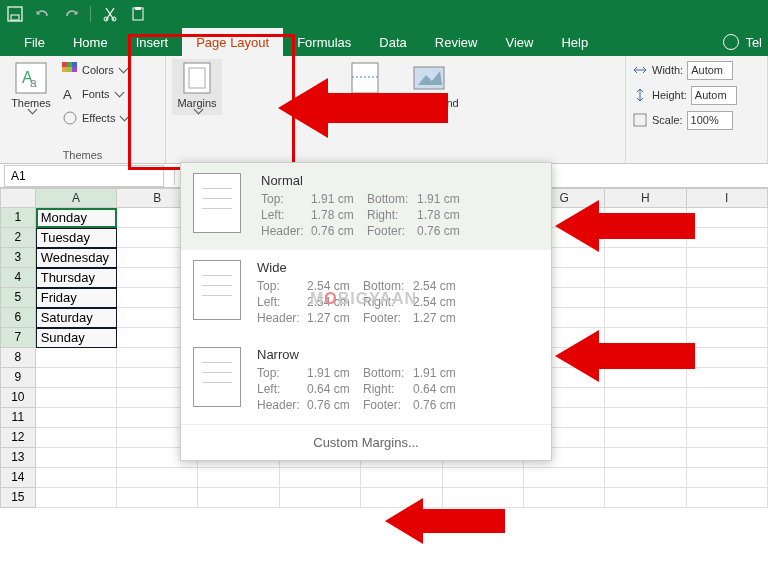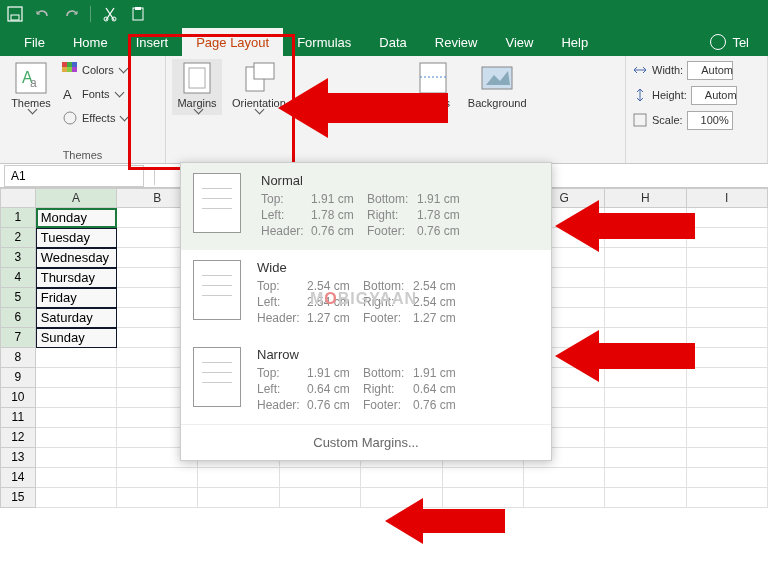--- a/index.html
+++ b/index.html
@@ -5,38 +5,38 @@
 * { box-sizing: border-box; margin: 0; padding: 0; font-family: 'Segoe UI', Tahoma, sans-serif; }
 body { width: 768px; height: 583px; background: #fff; overflow: hidden; position: relative; }
 
 .titlebar { height: 28px; background: #0f7a3e; display: flex; align-items: center; padding: 0 6px; gap: 10px; }
 .tb-icon { width: 18px; height: 18px; display: flex; align-items: center; justify-content: center; }
 .tb-sep { width: 1px; height: 16px; background: rgba(255,255,255,0.3); }
 
 .tabs { height: 28px; background: #0f7a3e; display: flex; align-items: stretch; padding-left: 10px; }
 .tab { color: #fff; font-size: 13px; padding: 0 14px; display: flex; align-items: center; cursor: pointer; }
 .tab.active { background: #f3f3f3; color: #c2410c; }
-.tell { color: #fff; font-size: 13px; display: flex; align-items: center; gap: 6px; margin-left: auto; padding-right: 19px; }
+.tell { color: #fff; font-size: 13px; display: flex; align-items: center; gap: 6px; margin-left: auto; padding-right: 6px; }
 .bulb { width: 16px; height: 16px; border: 1.5px solid #fff; border-radius: 50%; position: relative; }
 
 .ribbon { height: 108px; background: #f3f3f3; border-bottom: 1px solid #c8c8c8; display: flex; position: relative; }
 .group { border-right: 1px solid #d8d8d8; padding: 3px 6px 2px; display: flex; flex-direction: column; }
 .group-body { flex: 1; display: flex; gap: 6px; align-items: flex-start; }
 .group-label { text-align: center; font-size: 11px; color: #555; padding-top: 2px; }
 .big-btn { display: flex; flex-direction: column; align-items: center; padding: 2px 4px; min-width: 50px; }
 .big-btn .lbl { font-size: 11px; color: #333; text-align: center; line-height: 12px; }
 .big-icon { width: 34px; height: 34px; margin-bottom: 2px; }
 .stack { display: flex; flex-direction: column; gap: 2px; }
 .sm-row { display: flex; align-items: center; gap: 4px; font-size: 11px; color: #333; height: 22px; }
 .sm-icon { width: 16px; height: 16px; }
 .dd { width: 7px; height: 7px; border-right: 1px solid #555; border-bottom: 1px solid #555; transform: rotate(45deg); margin-left: 2px; margin-top: -3px; }
-.input-box { height: 19px; border: 1px solid #aaa; background: #fff; font-size: 11px; padding: 0 13px; display: flex; align-items: center; }
+.input-box { height: 19px; border: 1px solid #aaa; background: #fff; font-size: 11px; padding: 0 3px; display: flex; align-items: center; }
 
 .formula-bar { height: 24px; background: #fff; border-bottom: 1px solid #c8c8c8; display: flex; align-items: center; }
-.name-box { width: 140px; height: 22px; border: 1px solid #ccc; margin: 0 4px; padding: 0 6px; font-size: 12px; display: flex; align-items: center; }
+.name-box { width: 160px; height: 22px; border: 1px solid #ccc; margin: 0 4px; padding: 0 6px; font-size: 12px; display: flex; align-items: center; }
 .fx-sep { width: 1px; height: 18px; background: #ccc; margin: 0 6px; }
 
 .sheet { position: relative; }
 .col-headers { display: flex; height: 20px; }
 .corner { width: 36px; border: 1px solid #ccc; background: #f0f0f0; }
 .col-h { width: 82px; border: 1px solid #ccc; border-left: none; background: #f0f0f0; font-size: 12px; color: #333; text-align: center; line-height: 18px; }
 .col-h.sel { background: #d8e8d8; }
 .row { display: flex; height: 20px; }
 .row-h { width: 36px; border: 1px solid #ccc; border-top: none; background: #f0f0f0; font-size: 12px; text-align: center; line-height: 18px; }
 .row-h.sel { background: #d8e8d8; }
@@ -164,28 +164,20 @@
   <div class="group" style="width:460px">
     <div class="group-body">
       <div class="big-btn" style="background:#e6e6e6">
         <div class="big-icon"><svg width="34" height="34">
               <rect x="4" y="2" width="26" height="30" fill="#fff" stroke="#888"></rect>
               <rect x="9" y="7" width="16" height="20" fill="none" stroke="#aaa"></rect>
             </svg></div>
         <span class="lbl">Margins</span>
         <span class="dd"></span>
       </div>
-      <div class="big-btn">
-        <div class="big-icon"><svg width="34" height="34">
-              <rect x="4" y="6" width="18" height="24" fill="#fff" stroke="#888"></rect>
-              <rect x="12" y="2" width="20" height="16" fill="#fff" stroke="#888"></rect>
-            </svg></div>
-        <span class="lbl">Orientation</span>
-        <span class="dd"></span>
-      </div>
       <div class="big-btn" style="visibility:hidden;width:40px"></div>
       <div class="big-btn">
         <div class="big-icon"></div>
         <span class="lbl">Area</span>
         <span class="dd"></span>
       </div>
       <div class="big-btn">
         <div class="big-icon"><svg width="34" height="34">
               <rect x="4" y="2" width="26" height="30" fill="#fff" stroke="#888"></rect>
               <line x1="4" y1="16" x2="30" y2="16" stroke="#48c" stroke-dasharray="2"></line>

